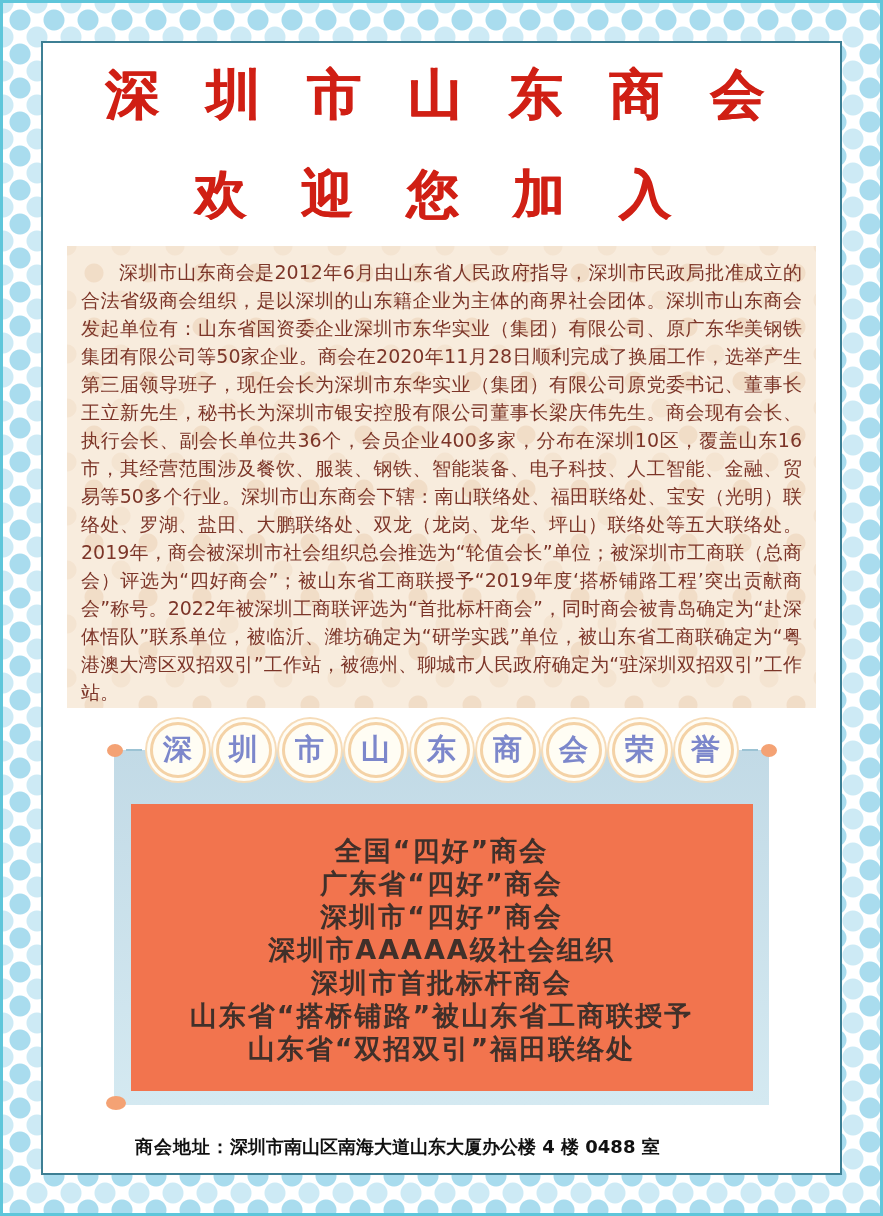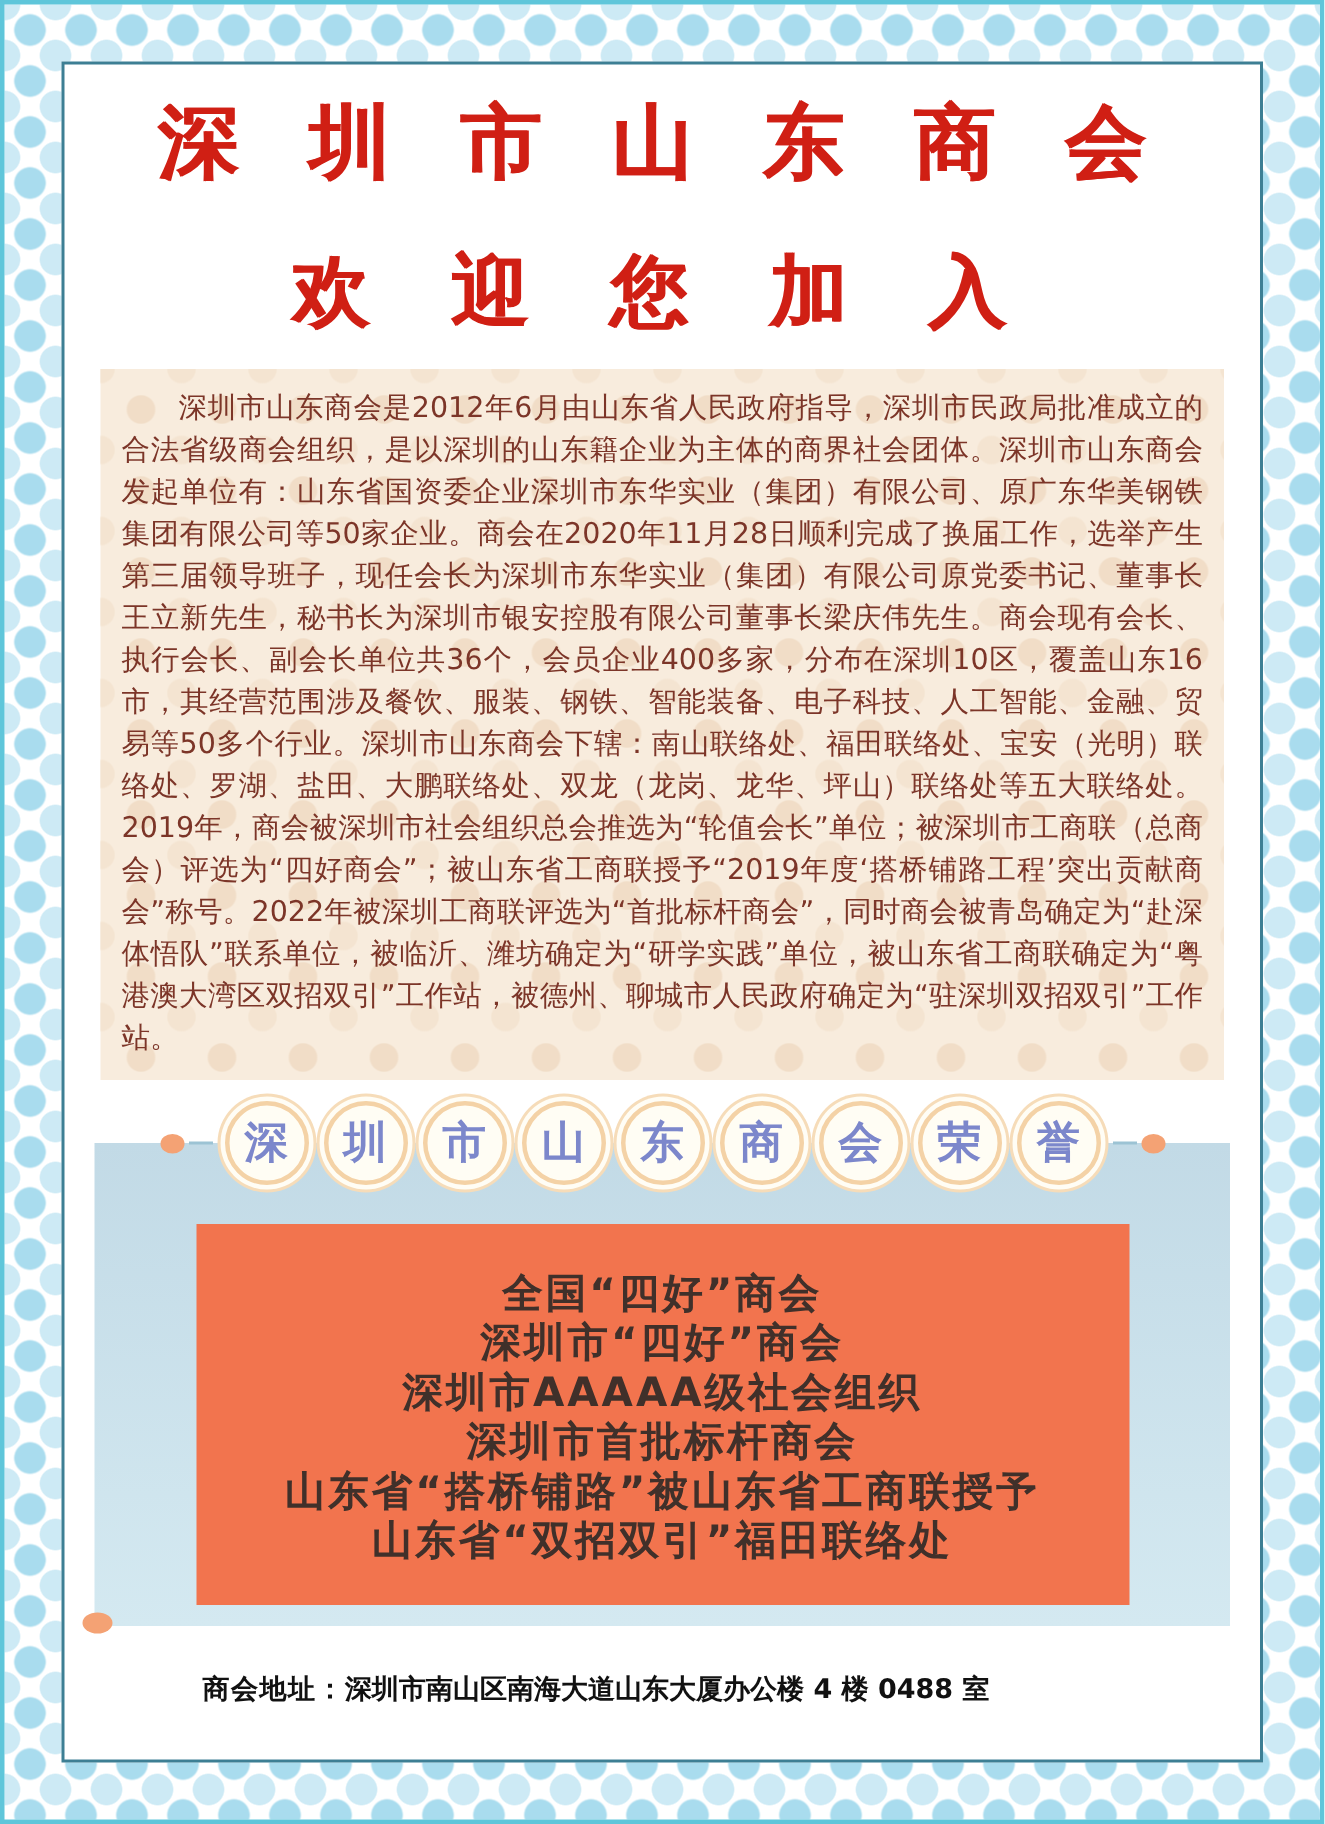--- a/index.html
+++ b/index.html
@@ -33,21 +33,21 @@
     font-family:"DejaVu Serif", serif;
     font-weight:bold;
     text-shadow:1px 0 0 #d01f14;
   }
   .title1 { margin-top:16px; font-size:54px; letter-spacing:14px; }
   .title2 { margin-top:28px; font-size:52px; letter-spacing:18px; }
 
   
   .intro {
     margin:16px 24px 0 24px;
-    padding:12px 14px 14px 14px;
+    padding:12px 14px 2px 14px;
     background-color:#f8ecdd;
     background-image:
       radial-gradient(circle, #f1ddc7 9px, rgba(241,221,199,0) 10px),
       radial-gradient(circle, #f4e4d1 9px, rgba(244,228,209,0) 10px);
     background-size:54px 54px;
     background-position:0 0, 27px 27px;
     color:#7c3528;
     font-size:19px;
     line-height:28px;
     text-align:justify;
@@ -75,21 +75,21 @@
     border:3px solid #f4d2a6;
     box-shadow:0 0 0 3px #fffdf5, 0 0 0 5px #f6dcb9;
     display:flex; align-items:center; justify-content:center;
     color:#7c87cb;
     font-size:29px; font-weight:bold;
     margin:0 5px;
   }
 
   
   .panel {
-    width:757px;
+    width:655px;
     margin:-28px auto 0 auto;
     padding:54px 0 14px 0;
     background:linear-gradient(#c2dae6, #d4e9f1);
     position:relative;
     z-index:1;
   }
   .panel-dot {
     position:absolute; left:-8px; bottom:-5px;
     width:20px; height:14px; border-radius:50%;
     background:#f4a274;
@@ -145,20 +145,21 @@
       <span class="h-circle">会</span>
       <span class="h-circle">荣</span>
       <span class="h-circle">誉</span>
       <span class="conn-dash"></span>
       <span class="conn-dot"></span>
     </div>
 
     <div class="panel">
       <div class="orange-box">
         <div class="honor-line">全国“四好”商会</div>
+        <div class="honor-line">广东省“四好”商会</div>
         <div class="honor-line">深圳市“四好”商会</div>
         <div class="honor-line">深圳市AAAAA级社会组织</div>
         <div class="honor-line">深圳市首批标杆商会</div>
         <div class="honor-line">山东省“搭桥铺路”被山东省工商联授予</div>
         <div class="honor-line">山东省“双招双引”福田联络处</div>
       </div>
       <span class="panel-dot"></span>
     </div>
 
     <div class="contact">

